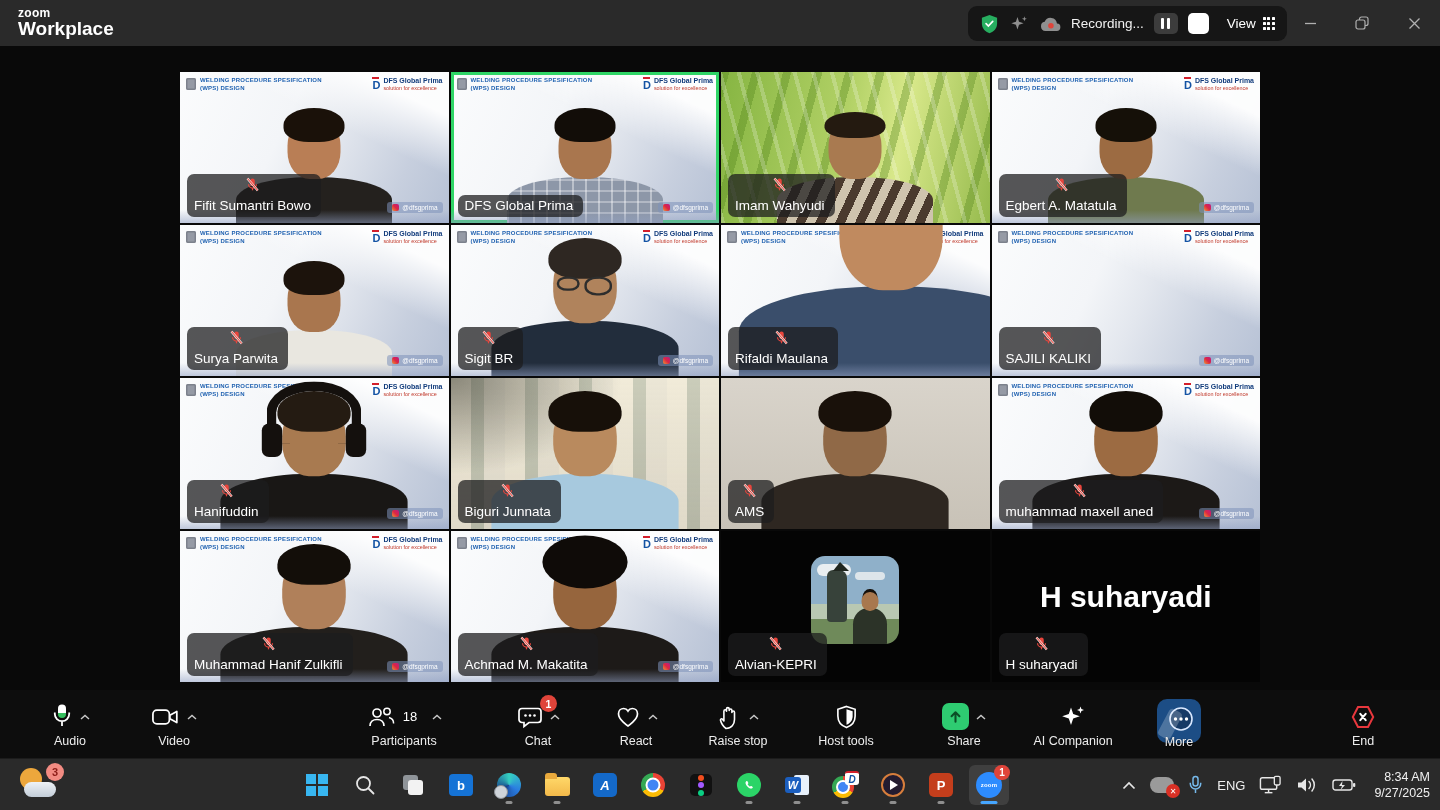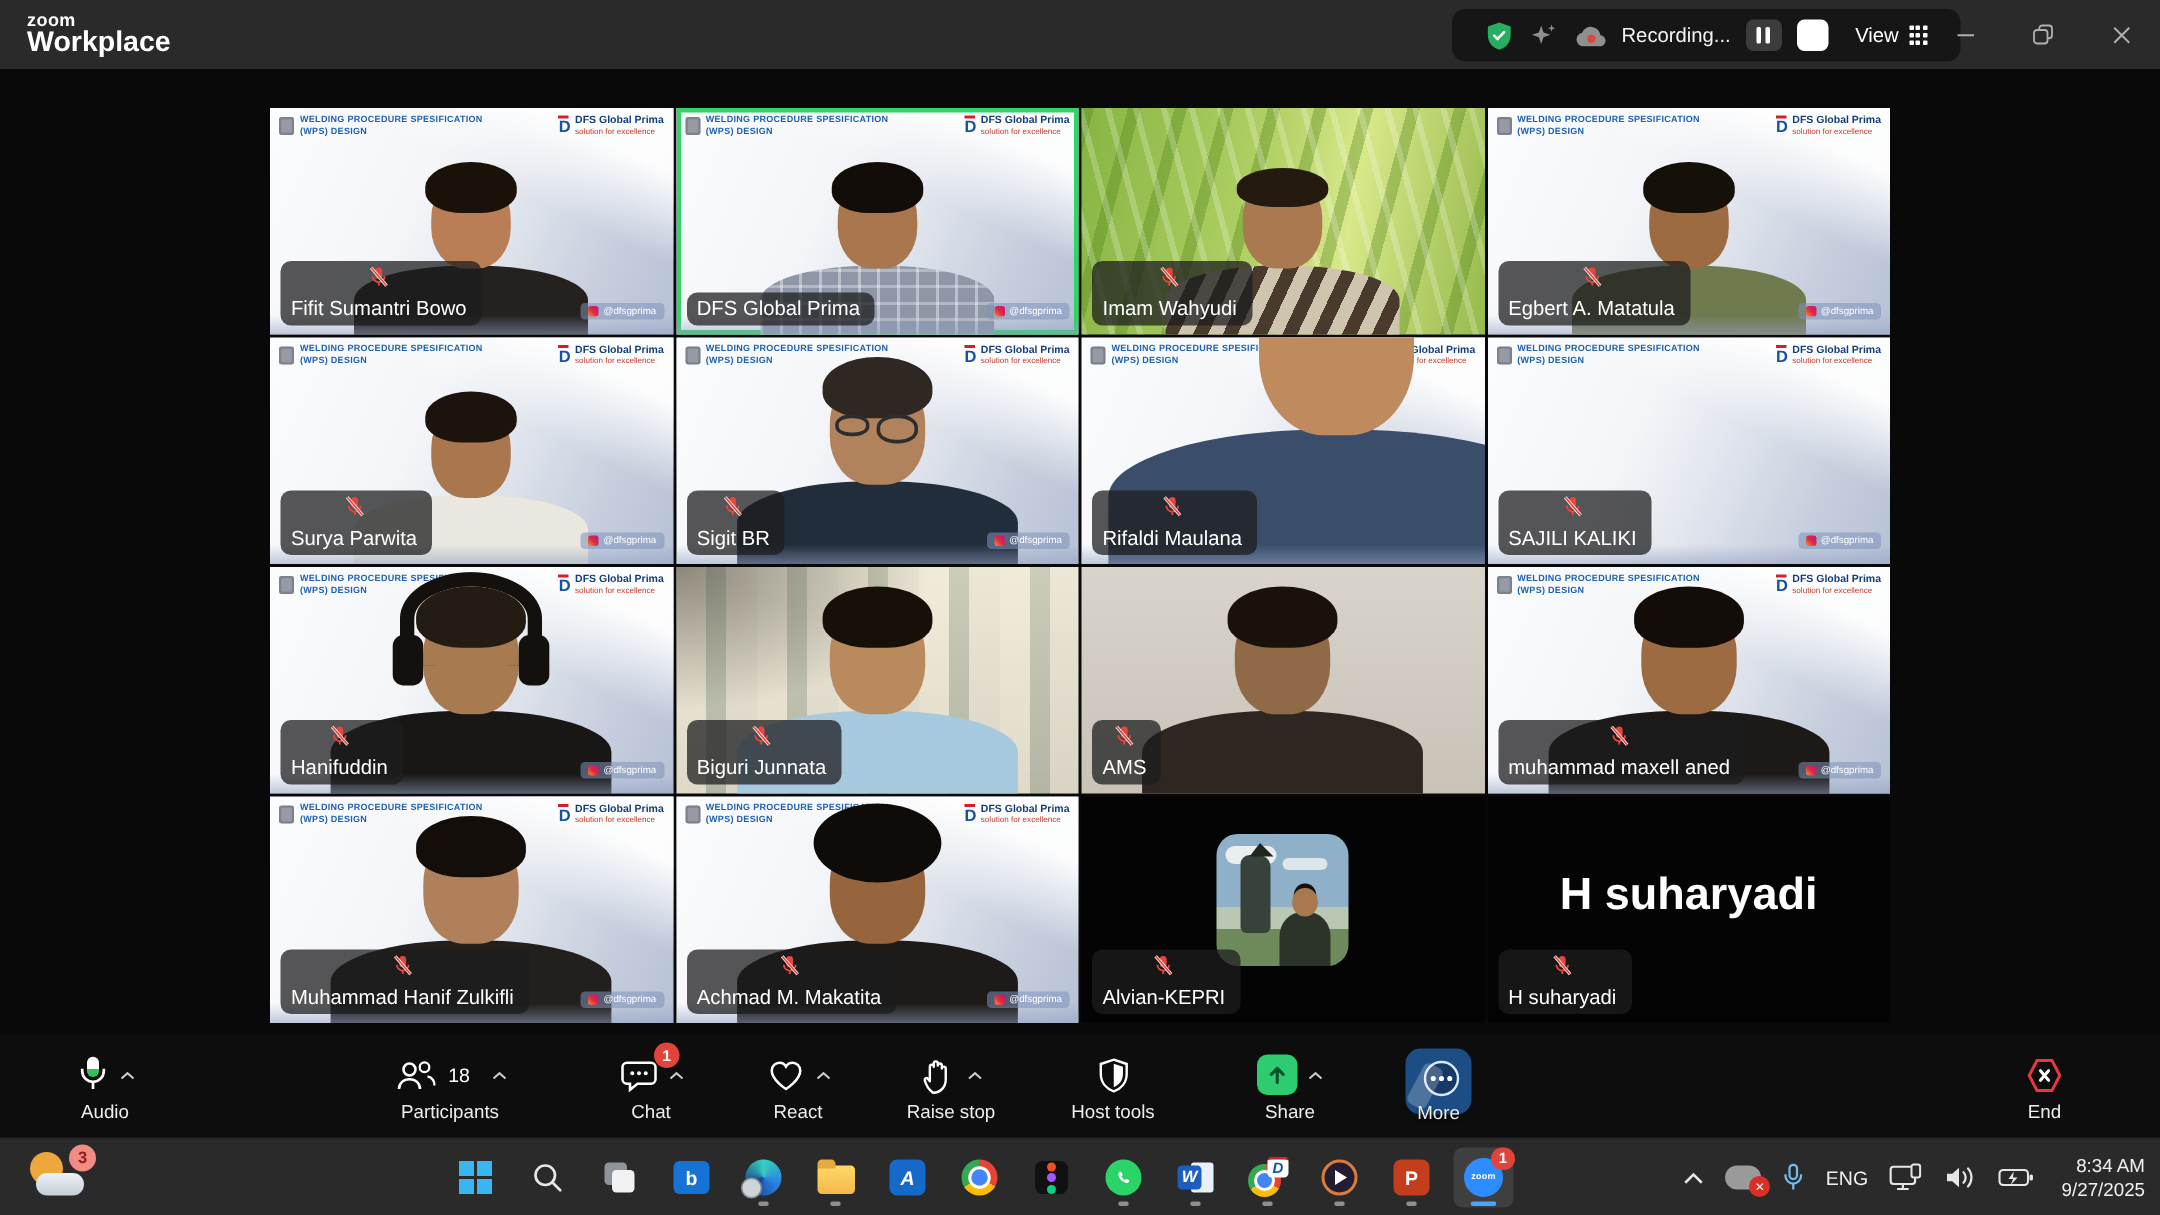--- a/index.html
+++ b/index.html
@@ -4,21 +4,21 @@
 <style>
   html,body{margin:0;padding:0;background:#000;}
   *{box-sizing:border-box;font-family:"Liberation Sans",sans-serif;}
   .app{position:relative;width:1440px;height:810px;overflow:hidden;background:#090909;}
 
   
   .titlebar{position:absolute;top:0;left:0;right:0;height:46px;background:#2a2a2a;display:flex;align-items:center;}
   .brand{margin-left:18px;color:#fff;line-height:1.05;}
   .brand .b1{font-size:12px;font-weight:700;letter-spacing:.3px;}
   .brand .b2{font-size:19px;font-weight:600;}
-  .top-pill{position:absolute;left:968px;top:6px;height:35px;background:#161616;border-radius:9px;display:flex;align-items:center;gap:10px;padding:0 22px;}
+  .top-pill{position:absolute;left:968px;top:6px;height:35px;background:#161616;border-radius:9px;display:flex;align-items:center;gap:10px;padding:0 12px;}
   .rec-label{color:#f2f2f2;font-size:13.5px;}
   .chip{width:24px;height:21px;border-radius:5px;background:#3c3c3c;display:inline-flex;align-items:center;justify-content:center;gap:3px;cursor:pointer;}
   .chip-pause i{width:3px;height:11px;background:#fff;border-radius:1px;display:block;}
   .chip-stop{background:#fff;width:21px;}
   .view-wrap{display:flex;align-items:center;gap:7px;margin-left:8px;color:#fff;font-size:13.5px;cursor:pointer;}
   .vgrid9{display:grid;grid-template-columns:repeat(3,3px);gap:1.6px;}
   .vgrid9 i{width:3px;height:3px;background:#fff;border-radius:.6px;display:block;}
   .winctl{position:absolute;right:0;top:0;height:46px;display:flex;align-items:center;}
   .winbtn{width:52px;height:46px;display:flex;align-items:center;justify-content:center;color:#ababab;cursor:pointer;}
 
@@ -689,20 +689,32 @@
             <rect x="7" y="1.5" width="8" height="13.5" rx="4" fill="url(#lvl)"></rect>
             <path d="M3.8 9.5v1.5a7.2 7.2 0 0 0 14.4 0V9.5" fill="none" stroke="#fff" stroke-width="1.8"></path>
             <line x1="11" y1="18.8" x2="11" y2="23" stroke="#fff" stroke-width="1.8"></line>
           </svg>
         <svg class="chev" width="10" height="6" viewBox="0 0 10 6">
             <path d="M1 5l4-3.6L9 5" stroke="#c9c9c9" fill="none" stroke-width="1.4"></path>
           </svg>
       </div>
       <span class="tlabel">Audio</span>
     </div>
+    <div class="tbtn" style="width:92px;margin-left:12px">
+      <div class="ticon">
+        <svg width="29" height="22" viewBox="0 0 30 22">
+            <rect x="2" y="4" width="17" height="14" rx="4" fill="none" stroke="#fff" stroke-width="1.8"></rect>
+            <path d="M19.5 9.2l7.2-4v11.6l-7.2-4z" fill="none" stroke="#fff" stroke-width="1.8" stroke-linejoin="round"></path>
+          </svg>
+        <svg class="chev" width="10" height="6" viewBox="0 0 10 6">
+            <path d="M1 5l4-3.6L9 5" stroke="#c9c9c9" fill="none" stroke-width="1.4"></path>
+          </svg>
+      </div>
+      <span class="tlabel">Video</span>
+    </div>
     <div class="tbtn" style="width:132px;margin-left:118px">
       <div class="ticon">
         <svg width="30" height="24" viewBox="0 0 30 24">
             <circle cx="11" cy="8" r="4" fill="none" stroke="#fff" stroke-width="1.7"></circle>
             <path d="M4 21c0-4 3-6.5 7-6.5s7 2.5 7 6.5" fill="none" stroke="#fff" stroke-width="1.7"></path>
             <circle cx="21" cy="6.5" r="3.2" fill="none" stroke="#fff" stroke-width="1.5"></circle>
             <path d="M23 12.6c2.8.7 4.6 3 4.6 6" fill="none" stroke="#fff" stroke-width="1.5"></path>
           </svg>
         <span class="pcount">18</span>
         <svg class="chev" width="10" height="6" viewBox="0 0 10 6" style="margin-left:8px">
@@ -762,20 +774,29 @@
         <span class="share-chip">
             <svg width="15" height="15" viewBox="0 0 16 16">
               <path d="M8 13.5V3.5M8 3.5L3.8 7.7M8 3.5l4.2 4.2" stroke="#0b4f26" stroke-width="2.2" fill="none" stroke-linecap="round"></path>
             </svg>
           </span>
         <svg class="chev" width="10" height="6" viewBox="0 0 10 6">
             <path d="M1 5l4-3.6L9 5" stroke="#c9c9c9" fill="none" stroke-width="1.4"></path>
           </svg>
       </div>
       <span class="tlabel">Share</span>
+    </div>
+    <div class="tbtn" style="width:110px;margin-left:6px">
+      <div class="ticon">
+        <svg width="26" height="26" viewBox="0 0 26 26">
+            <path d="M11 3.5l2.2 6.6 6.6 2.2-6.6 2.2L11 21l-2.2-6.5-6.6-2.2 6.6-2.2z" fill="#fff"></path>
+            <path d="M20.5 2.5l.9 2.6 2.6.9-2.6.9-.9 2.6-.9-2.6-2.6-.9 2.6-.9z" fill="#fff"></path>
+          </svg>
+      </div>
+      <span class="tlabel">AI Companion</span>
     </div>
     <div class="tbtn" style="width:74px;margin-left:14px">
       <div class="more-chip">
         <svg width="32" height="32" viewBox="0 0 32 32">
             <circle cx="18" cy="14" r="11" fill="rgba(15,35,65,.45)" stroke="#d9e8ff" stroke-width="1.6"></circle>
             <circle cx="12.5" cy="14" r="1.7" fill="#fff"></circle>
             <circle cx="18" cy="14" r="1.7" fill="#fff"></circle>
             <circle cx="23.5" cy="14" r="1.7" fill="#fff"></circle>
           </svg>
       </div>

